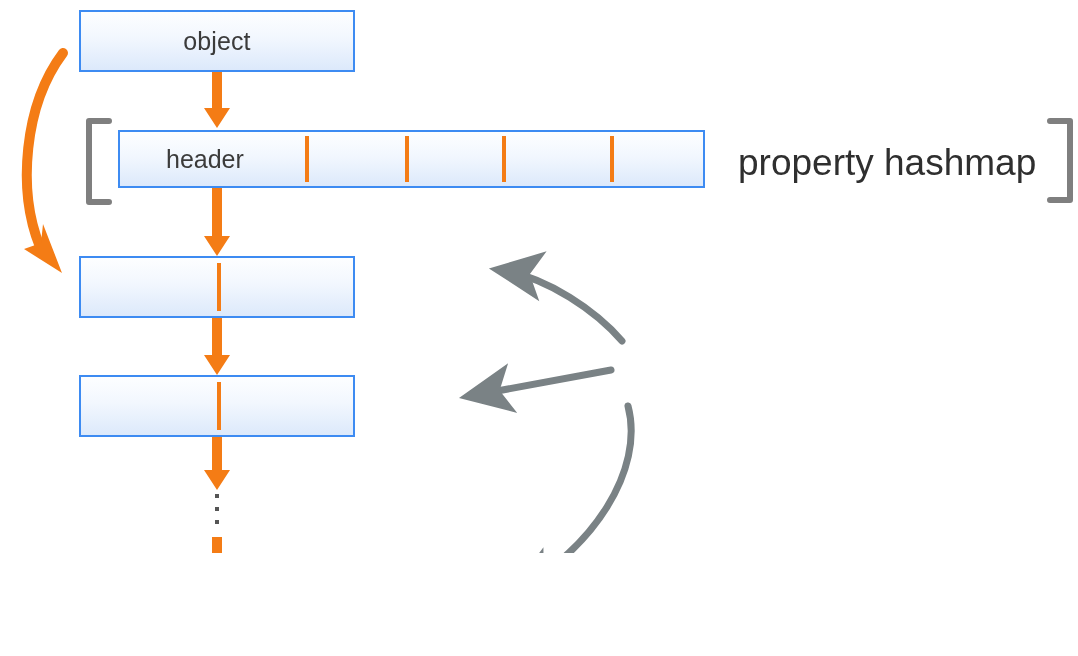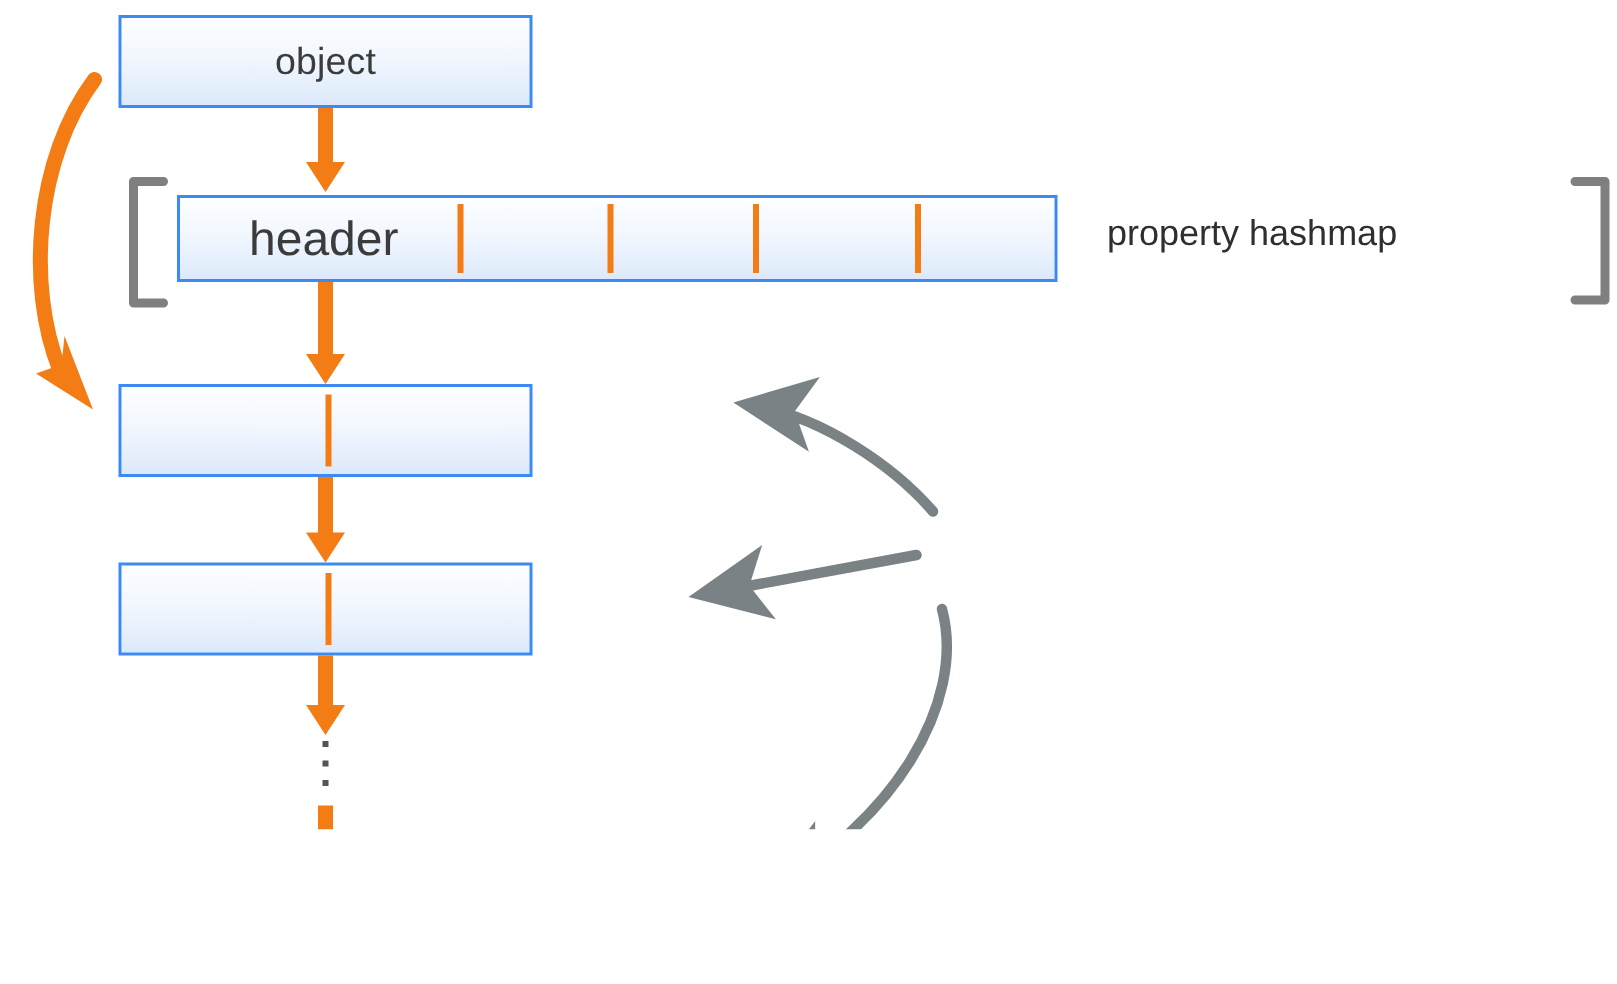--- a/index.html
+++ b/index.html
@@ -34,41 +34,41 @@
     position: absolute;
     box-sizing: border-box;
     border: 2px solid #3d8bf2;
     background: linear-gradient(to bottom, #fdfeff 0%, #f2f7fe 45%, #dce9fb 100%);
   }
   .hashmap-label {
     position: absolute;
     left: 46px;
     top: 50%;
     transform: translateY(-50%);
-    font-size: 32px;
+    font-size: 25px;
     color: #3b3b3b;
     line-height: 1;
   }
   .tick {
     position: absolute;
     width: 4px;
     top: 4px;
     bottom: 4px;
     background: #f47c15;
   }
   .divider {
     position: absolute;
     width: 4px;
     top: 5px;
     bottom: 5px;
     background: #f47c15;
   }
   .side-label {
     position: absolute;
-    font-size: 24px;
+    font-size: 37px;
     color: #2f2f2f;
     line-height: 1;
     white-space: nowrap;
   }
   svg.overlay {
     position: absolute;
     left: 0;
     top: 0;
     width: 1078px;
     height: 656px;

